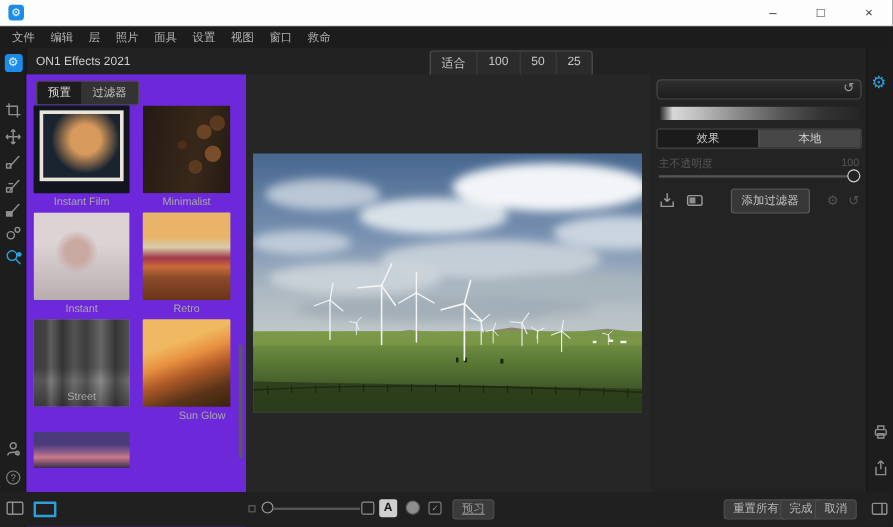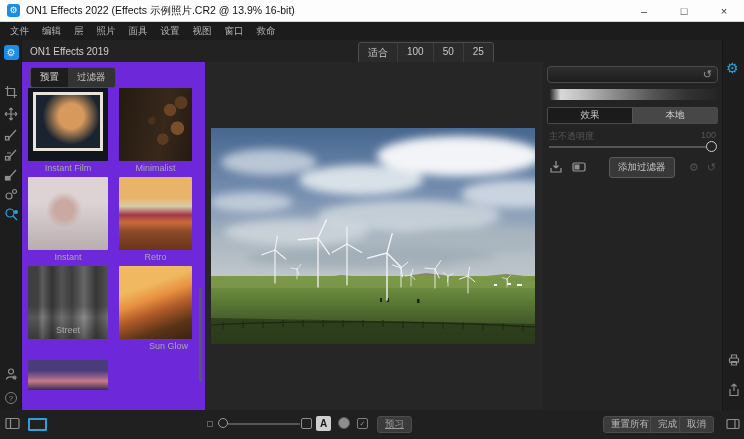--- a/index.html
+++ b/index.html
@@ -145,42 +145,41 @@
   .btn.done { left:650px; }
   .btn.cancel { left:679px; }
 </style>
 </head>
 <body>
 
 <div id="app">
 
   <div id="titlebar" class="abs">
     <div class="app-icon">⚙</div>
-    <div class="title-text">ON1 Effects 2022 (Effects 示例照片.CR2 @ 13.9% 16-bit)</div>
     <div class="win-controls">
       <div class="win-btn">–</div>
       <div class="win-btn">□</div>
       <div class="win-btn">×</div>
     </div>
   </div>
 
   <div id="menubar" class="abs">
     <span class="menu-item">文件</span>
     <span class="menu-item">编辑</span>
     <span class="menu-item">层</span>
     <span class="menu-item">照片</span>
     <span class="menu-item">面具</span>
     <span class="menu-item">设置</span>
     <span class="menu-item">视图</span>
     <span class="menu-item">窗口</span>
     <span class="menu-item">救命</span>
   </div>
 
   <div id="topbar" class="abs">
-    <div class="app-label">ON1 Effects 2019</div>
+    <div class="app-label">ON1 Effects 2021</div>
     <div class="zoom-group">
       <span class="zoom-label">放大</span>
       <span class="zoom-select">
         <span>13.88</span>
         <span class="caret">▾</span>
       </span>
     </div>
     <div class="fit-group">
       <span class="fit-btn">适合</span>
       <span class="fit-btn">100</span>

